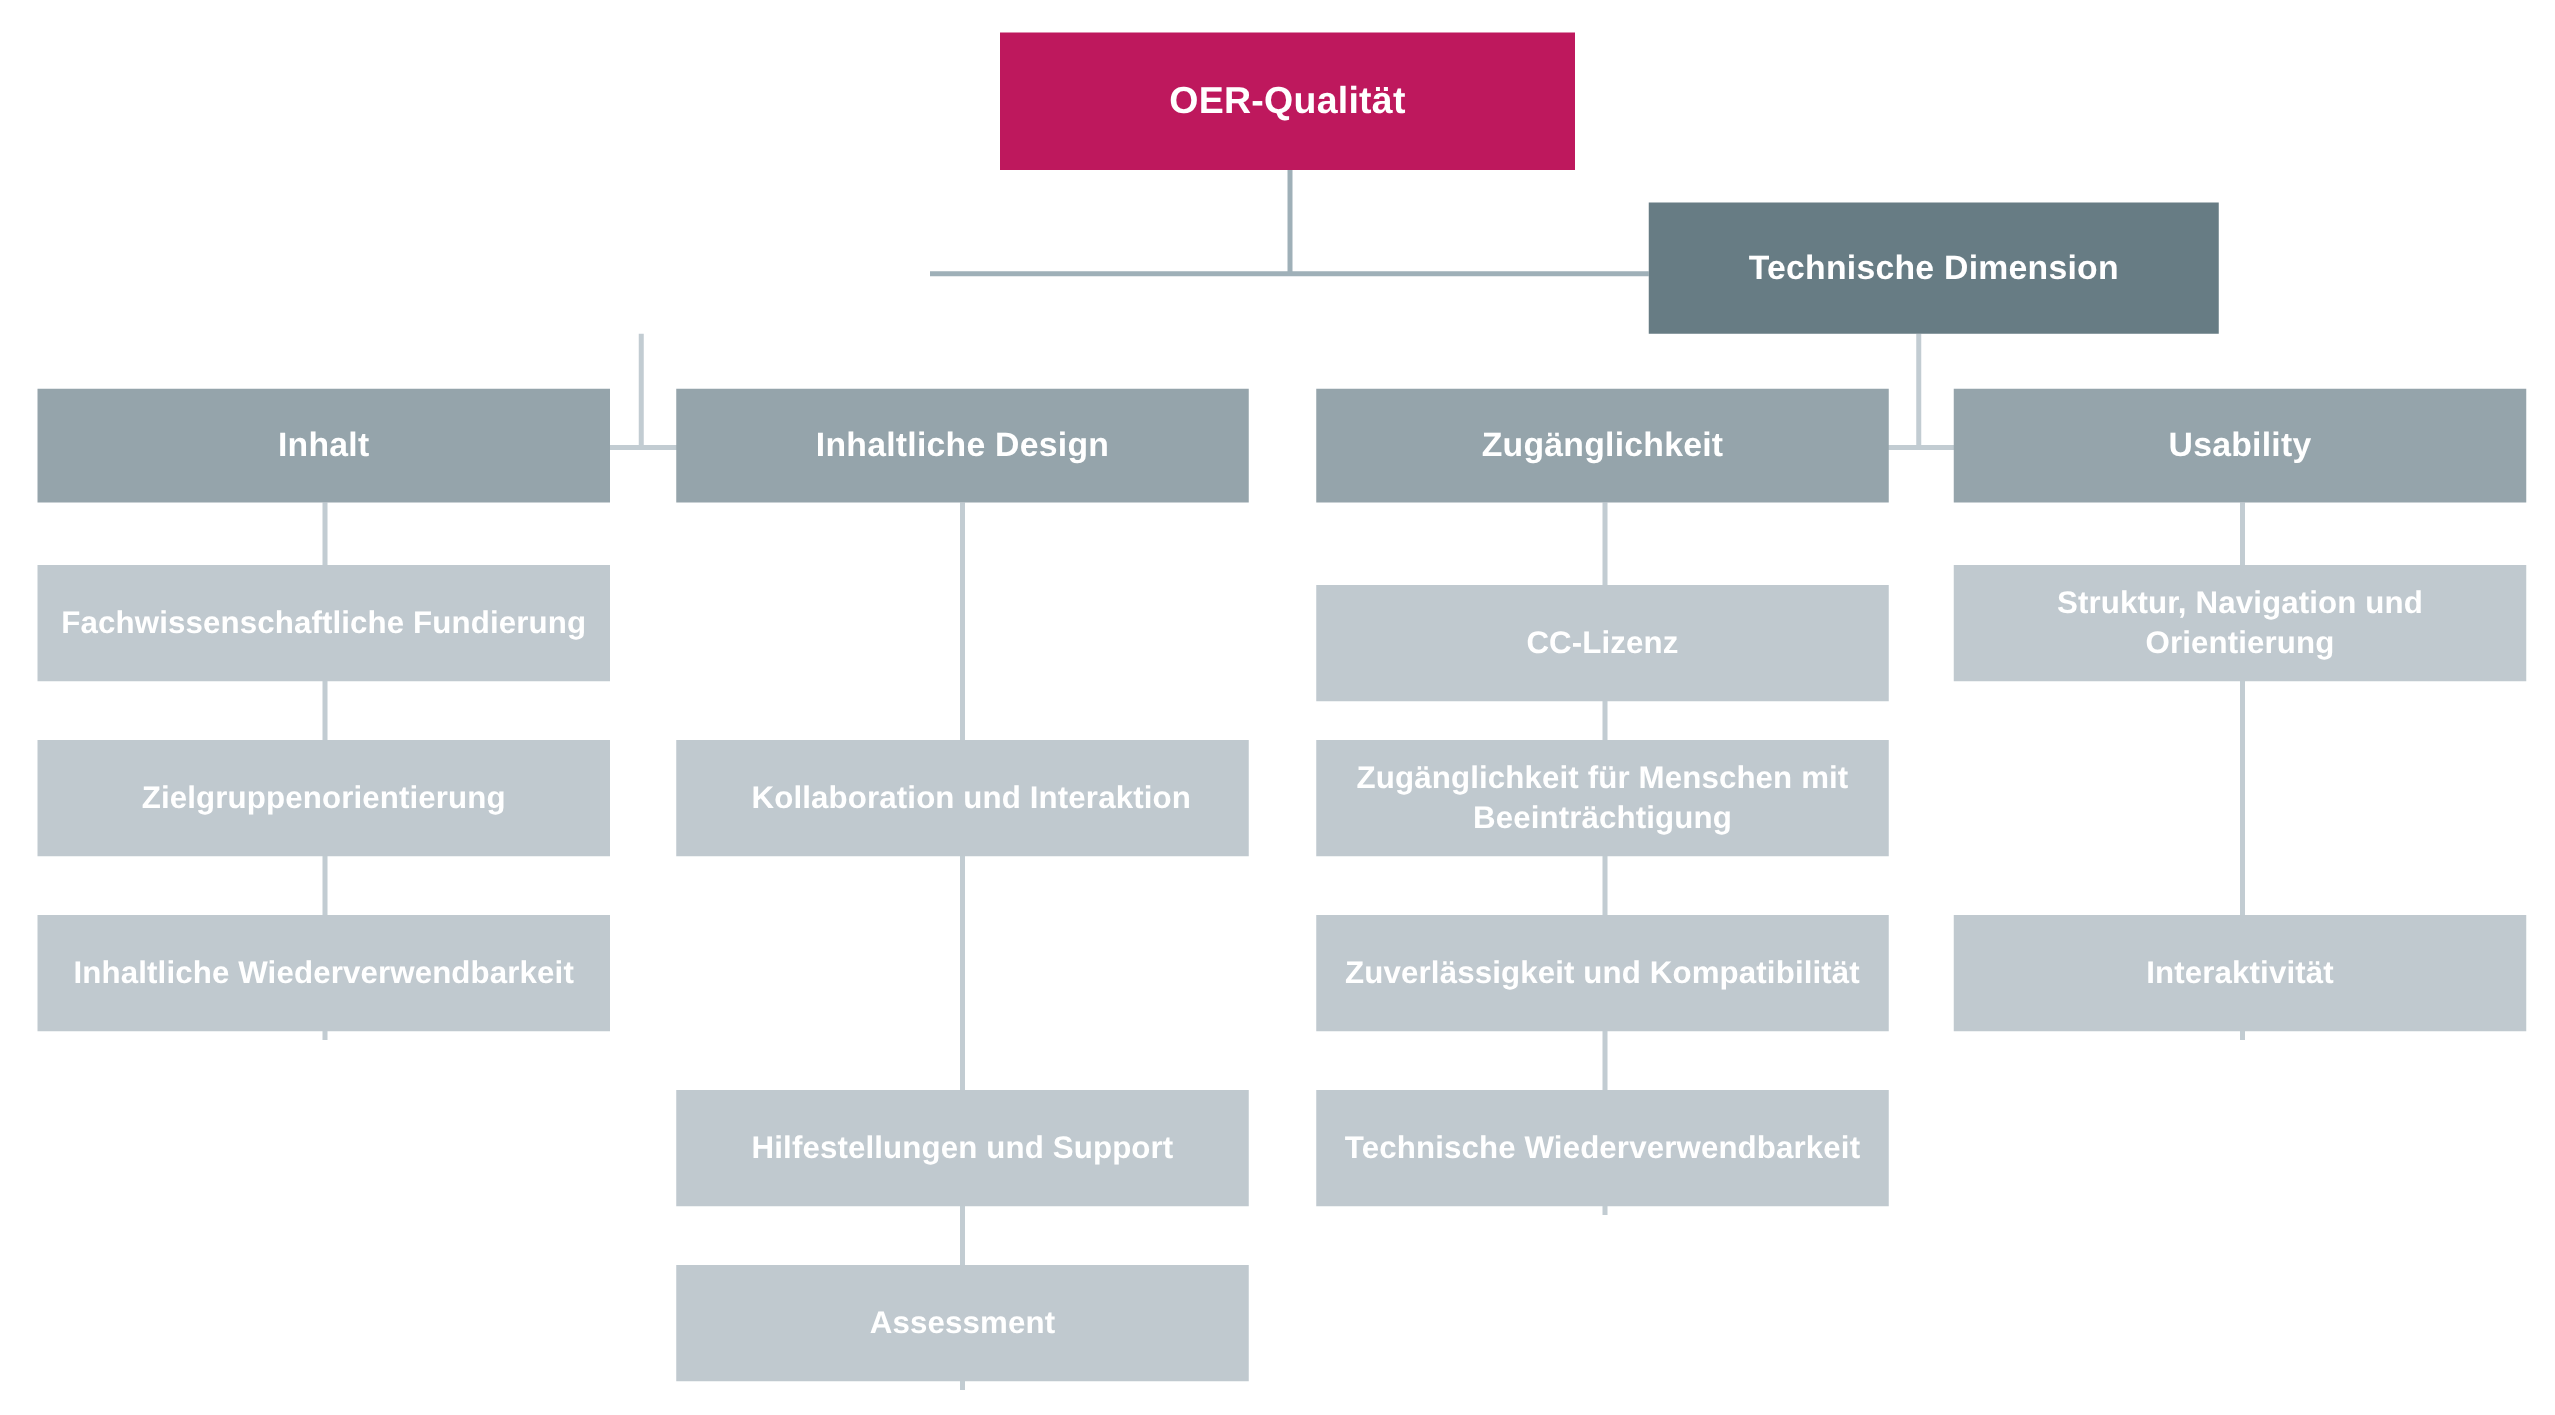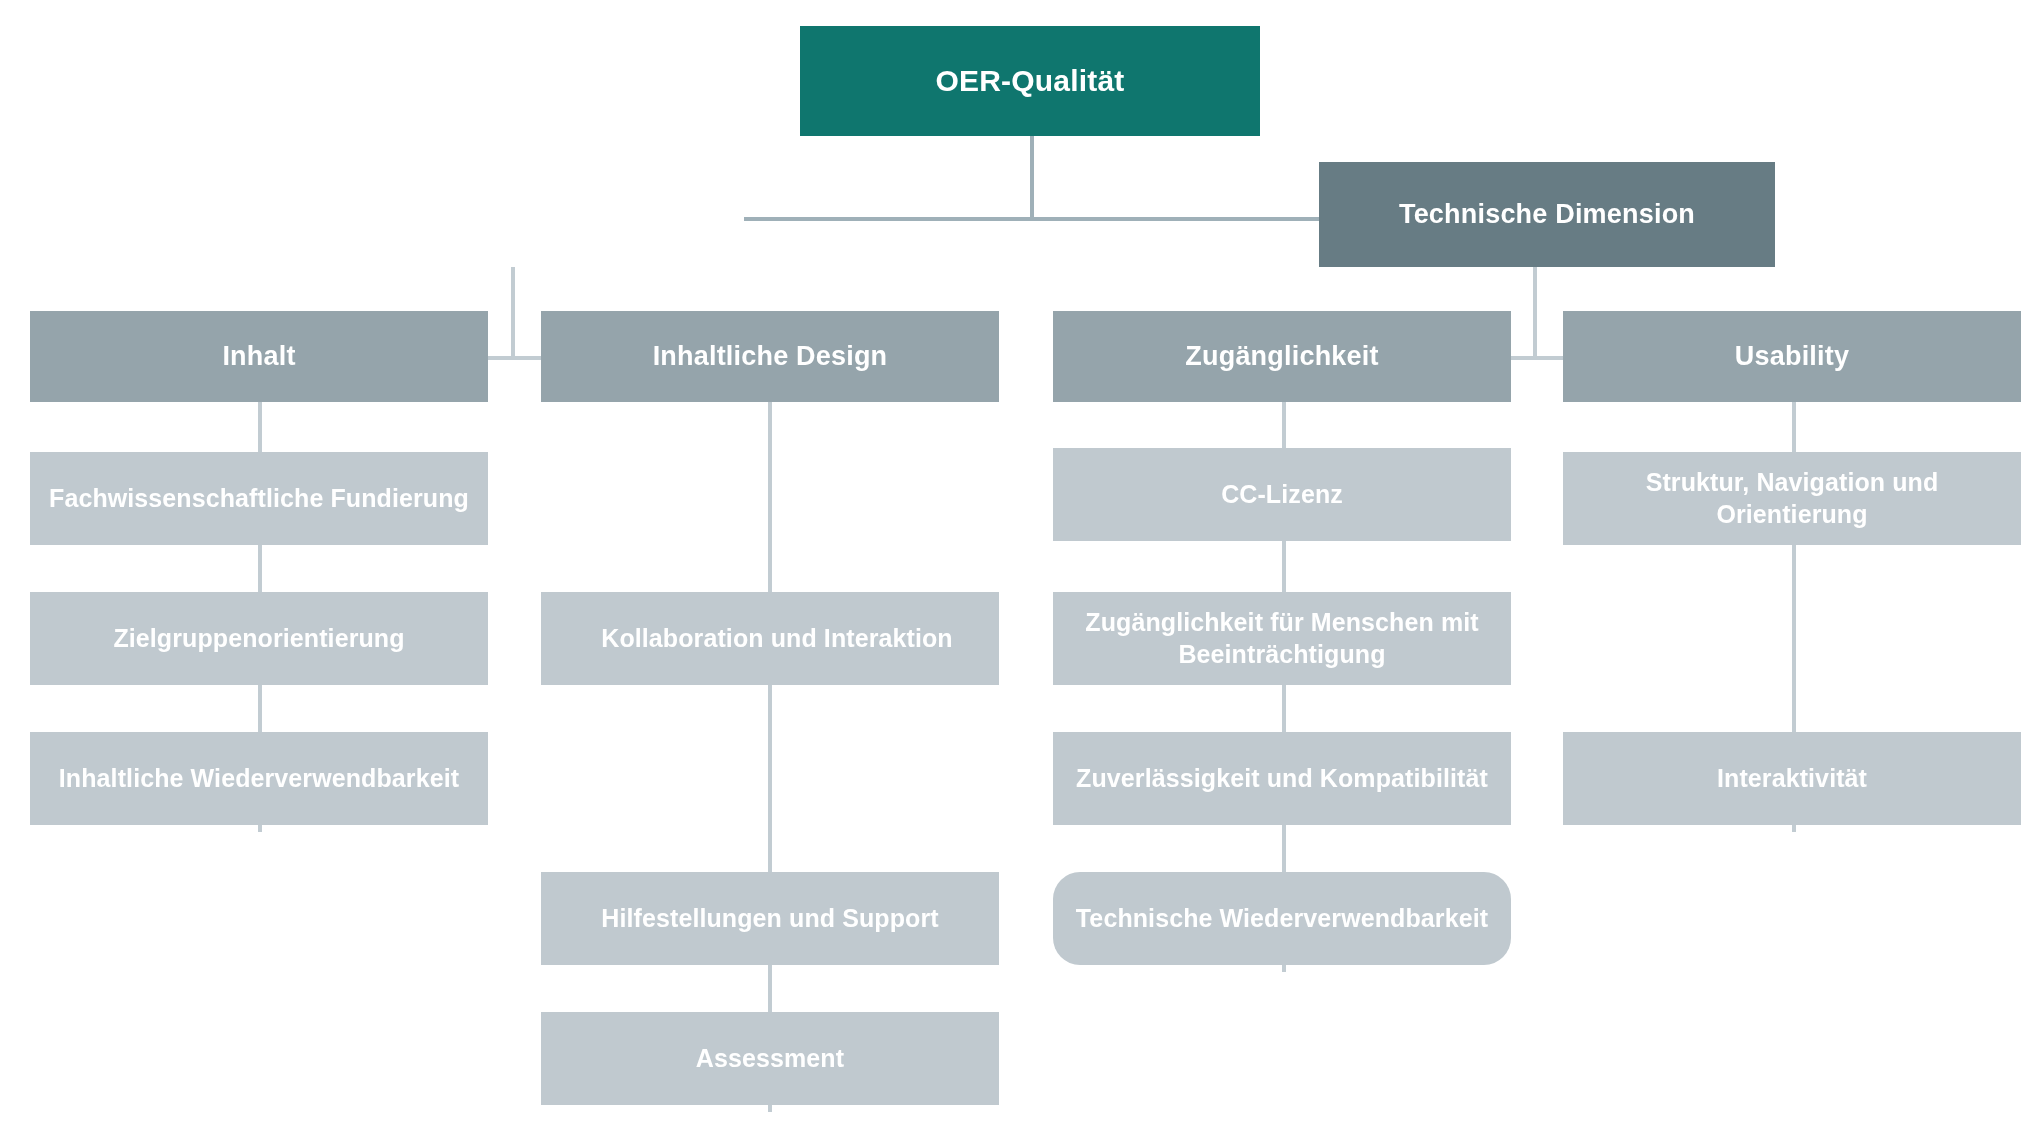--- a/index.html
+++ b/index.html
@@ -28,21 +28,21 @@
     text-align: center;
     color: #ffffff;
     font-weight: bold;
     line-height: 1.25;
     padding: 4px 10px;
     z-index: 3;
   }
   .node span { display: block; }
 
   .lvl-root {
-    background: #0f766e;
+    background: #be185d;
     font-size: 30px;
     letter-spacing: 0.2px;
   }
   .lvl-dim {
     background: #677c84;
     font-size: 27px;
     letter-spacing: 0.2px;
   }
   .lvl-cat {
     background: #95a4ab;
@@ -126,30 +126,30 @@
   <div class="node lvl-leaf" style="left:541px; top:592px; width:458px; height:93px;padding-left:24px;">
     <span>Kollaboration und Interaktion</span>
   </div>
   <div class="node lvl-leaf" style="left:541px; top:872px; width:458px; height:93px;">
     <span>Hilfestellungen und Support</span>
   </div>
   <div class="node lvl-leaf" style="left:541px; top:1012px; width:458px; height:93px;">
     <span>Assessment</span>
   </div>
 
-  <div class="node lvl-leaf" style="left:1053px; top:448px; width:458px; height:93px;">
+  <div class="node lvl-leaf" style="left:1053px; top:468px; width:458px; height:93px;">
     <span>CC-Lizenz</span>
   </div>
   <div class="node lvl-leaf" style="left:1053px; top:592px; width:458px; height:93px;">
     <span>Zugänglichkeit für Menschen mit Beeinträchtigung</span>
   </div>
   <div class="node lvl-leaf" style="left:1053px; top:732px; width:458px; height:93px;">
     <span>Zuverlässigkeit und Kompatibilität</span>
   </div>
-  <div class="node lvl-leaf" style="left:1053px; top:872px; width:458px; height:93px;border-radius:27px;">
+  <div class="node lvl-leaf" style="left:1053px; top:872px; width:458px; height:93px;">
     <span>Technische Wiederverwendbarkeit</span>
   </div>
 
   <div class="node lvl-leaf" style="left:1563px; top:452px; width:458px; height:93px;">
     <span>Struktur, Navigation und Orientierung</span>
   </div>
   <div class="node lvl-leaf" style="left:1563px; top:732px; width:458px; height:93px;">
     <span>Interaktivität</span>
   </div>
 

